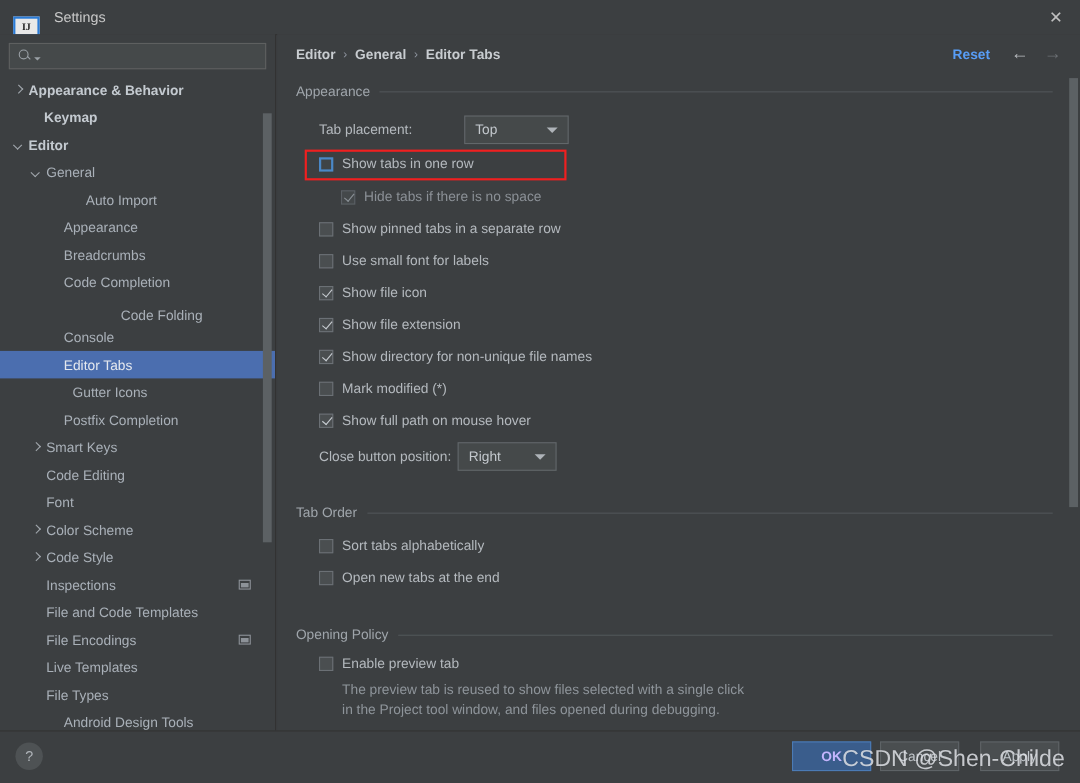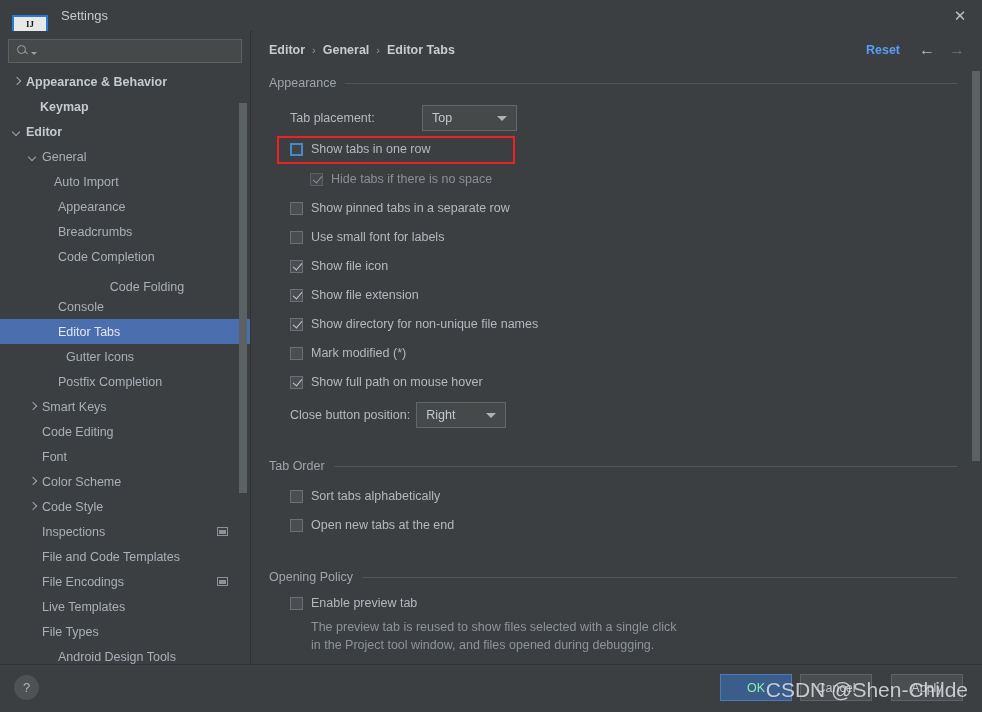--- a/index.html
+++ b/index.html
@@ -28,21 +28,21 @@
   .titlebar {
     position: absolute;
     left: 0; top: 0;
     width: 982px; height: 31px;
     background: #3c3f41;
     border-bottom: 1px solid #323232;
     display: flex;
     align-items: center;
   }
   .logo {
-    width: 36px; height: 18px;
+    width: 24px; height: 18px;
     margin-left: 12px;
     border: 2px solid #2a7bd6;
     background: #e8e8e8;
     color: #1b1b1b;
     font-size: 9px;
     font-weight: bold;
     line-height: 14px;
     text-align: center;
     letter-spacing: 0px;
     box-sizing: border-box;
@@ -372,22 +372,22 @@
     align-items: center;
     justify-content: center;
     cursor: pointer;
     border: 1px solid #5e6366;
     background: #4a4e50;
     color: #c2c7cc;
   }
   .btn.primary {
     background: #3a5d8c;
     border: 1px solid #4b7bb5;
-    color: #86efac;
-    font-weight: normal;
+    color: #c4b5fd;
+    font-weight: bold;
   }
   .btn-ok     { right: 190px; width: 72px; }
   .btn-cancel { right: 110px; width: 72px; }
   .btn-apply  { right: 19px;  width: 72px; }
 
   .watermark {
     position: absolute;
     right: 14px; bottom: 10px;
     font-size: 21px;
     color: rgba(235,238,242,0.80);
@@ -428,21 +428,21 @@
           <span class="tree-label">Keymap</span>
         </div>
         <div class="tree-item bold" style="padding-left: 12px;">
           <span class="arrow down"></span>
           <span class="tree-label">Editor</span>
         </div>
         <div class="tree-item" style="padding-left: 28px;">
           <span class="arrow down"></span>
           <span class="tree-label">General</span>
         </div>
-        <div class="tree-item" style="padding-left: 40px; align-items: center;">
+        <div class="tree-item" style="padding-left: 64px; align-items: center;">
           <span class="arrow"></span>
           <span class="tree-label">Auto Import</span>
         </div>
         <div class="tree-item" style="padding-left: 44px;">
           <span class="arrow"></span>
           <span class="tree-label">Appearance</span>
         </div>
         <div class="tree-item" style="padding-left: 44px;">
           <span class="arrow"></span>
           <span class="tree-label">Breadcrumbs</span>

